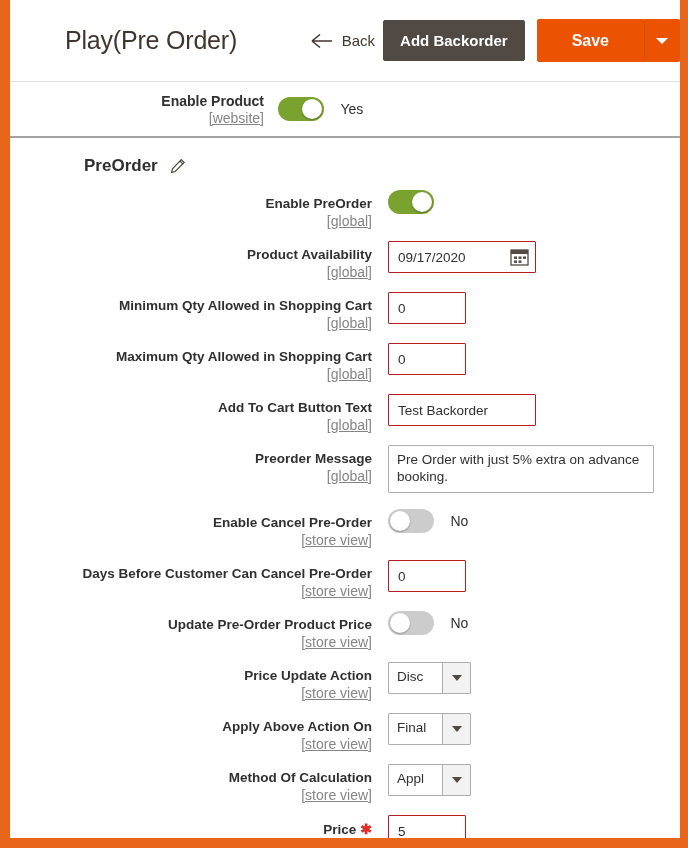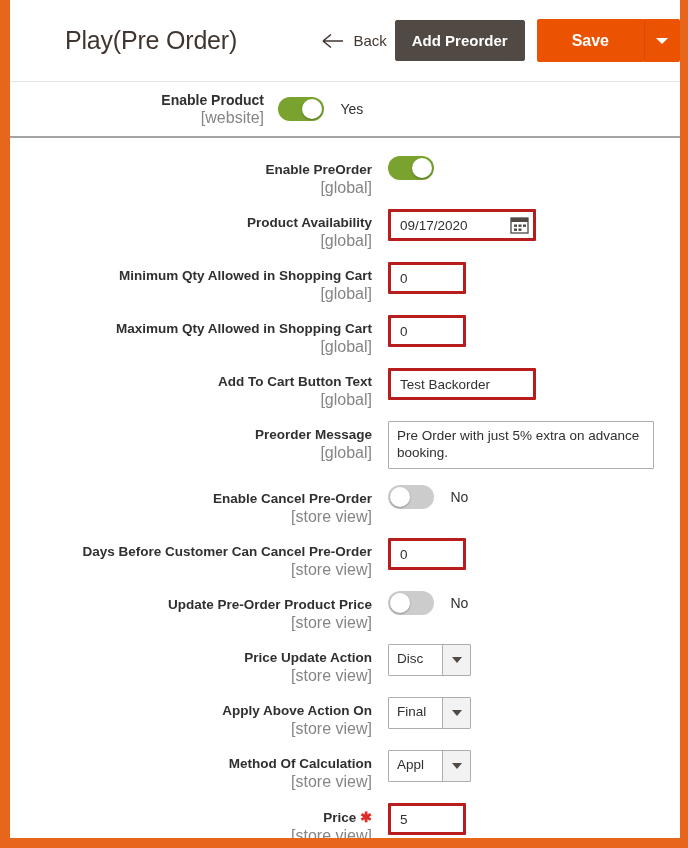--- a/index.html
+++ b/index.html
@@ -120,24 +120,25 @@
     text-align: right;
     padding-right: 14px;
   }
   .enable-label {
     font-size: 14px;
     font-weight: bold;
     color: #303030;
     display: block;
   }
   .scope-note {
-    font-size: 16px;
+    font-size: 14px;
     color: #858585;
     display: block;
     margin-top: 1px;
+    text-decoration: underline;
   }
   
   .toggle {
     width: 46px; height: 24px;
     border-radius: 12px;
     position: relative;
     display: inline-block;
     vertical-align: middle;
     cursor: pointer;
     background: #cccccc;
@@ -198,21 +199,21 @@
     margin-left: 8px;
   }
   .req-star {
     color: #e02b27;
     font-size: 14px;
     margin-left: 4px;
   }
   .field-control { flex: 1 1 auto; }
   input.txt {
     height: 32px;
-    border: 3px solid #b91c1c;
+    border: 1px solid #b91c1c;
     background: #ffffff;
     font-size: 13.5px;
     color: #303030;
     padding: 0 9px;
     border-radius: 1px;
     font-family: "Liberation Sans", sans-serif;
   }
   .w-small { width: 78px; }
   textarea.ta {
     width: 266px;
@@ -281,21 +282,21 @@
     <div class="page-title">Play(Pre Order)</div>
     <div class="header-actions">
       <button class="back-btn">
         <span class="back-arrow">
           <svg width="22" height="16" viewBox="0 0 22 16">
             <path d="M1 8 L9 1.5 M1 8 L9 14.5 M1 8 L21 8" stroke="#41362f" stroke-width="1.6" fill="none"></path>
           </svg>
         </span>
         <span>Back</span>
       </button>
-      <button class="add-attr-btn">Add Preorder</button>
+      <button class="add-attr-btn">Add Backorder</button>
       <div class="save-split">
         <button class="save-btn">Save</button>
         <div class="save-caret">
           <span class="caret-down"></span>
         </div>
       </div>
     </div>
   </div>
 
   <div class="enable-row">
@@ -303,20 +304,29 @@
       <span class="enable-label">Enable Product</span>
       <span class="scope-note">[website]</span>
     </div>
     <div>
       <span class="toggle on"><span class="knob"></span></span>
       <span class="toggle-text">Yes</span>
     </div>
   </div>
 
   <div class="section">
+    <div class="section-head">
+      <span class="section-title">PreOrder</span>
+      <span class="pencil-icon">
+        <svg width="16" height="16" viewBox="0 0 16 16">
+          <path d="M11.3 1.6 L14.2 4.5 L5.2 13.5 L1.6 14.4 L2.5 10.8 Z" fill="none" stroke="#514943" stroke-width="1.2"></path>
+          <path d="M10 3 L12.8 5.8" stroke="#514943" stroke-width="1.2"></path>
+        </svg>
+      </span>
+    </div>
 
     <div class="field-row">
       <div class="field-label">
         <span class="lbl">Enable PreOrder</span>
         <span class="scope-note">[global]</span>
       </div>
       <div class="field-control">
         <span class="toggle on"><span class="knob"></span></span>
       </div>
     </div>

